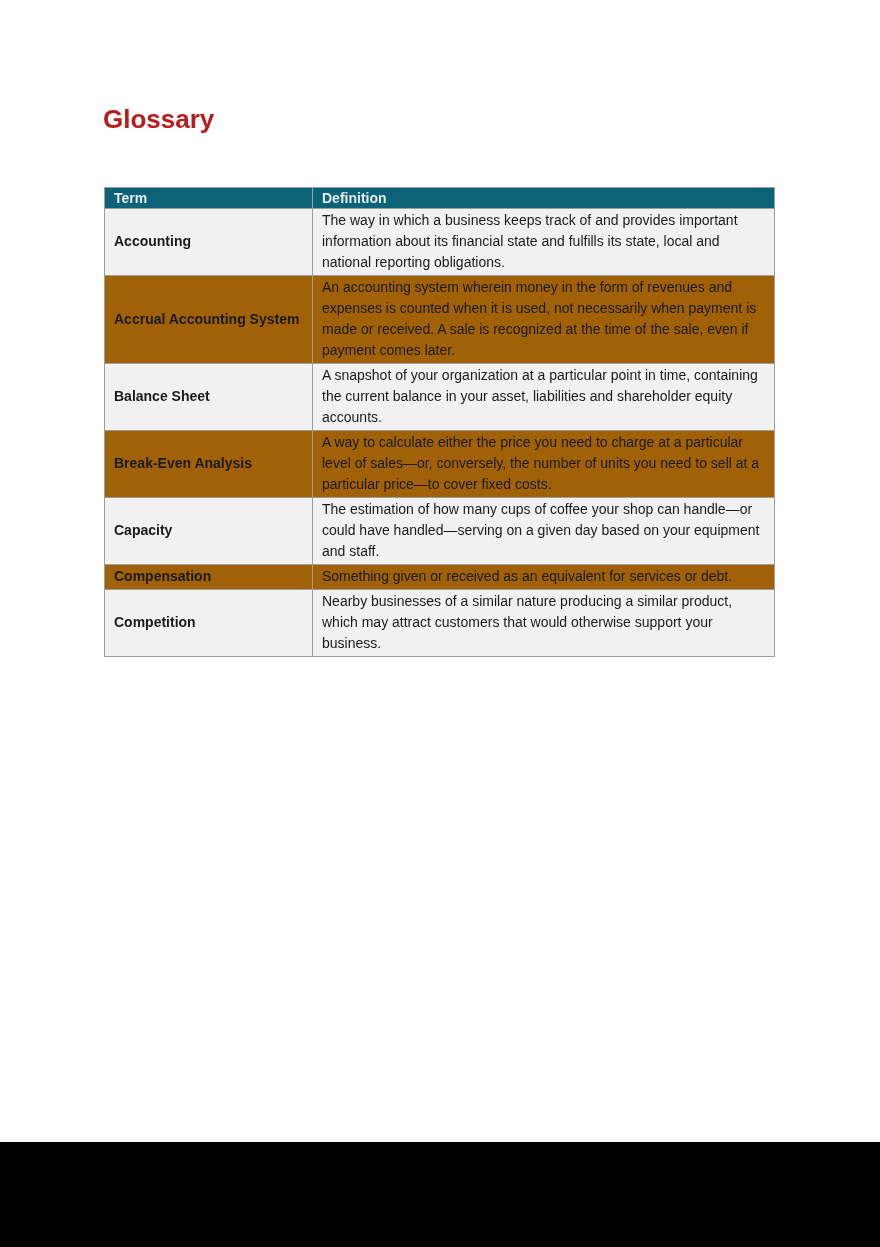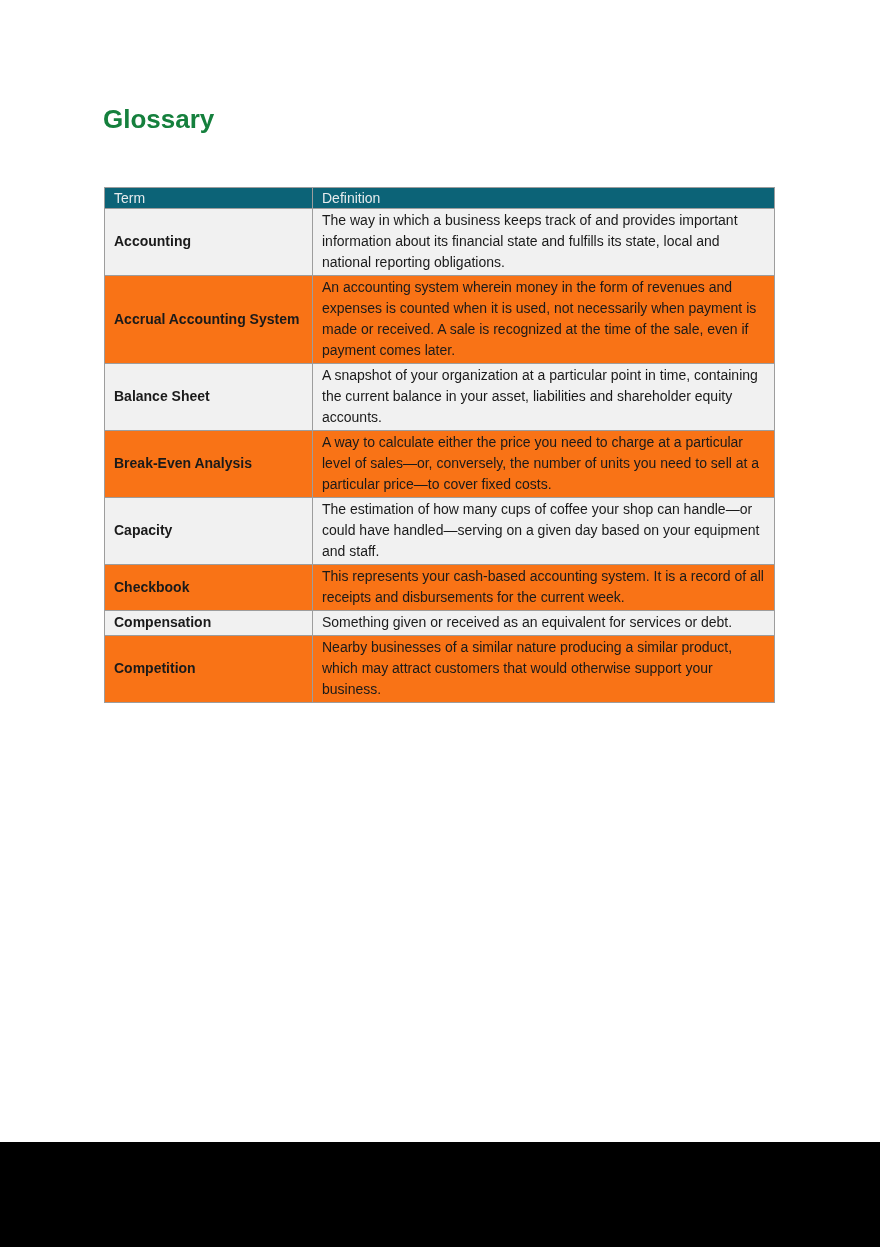--- a/index.html
+++ b/index.html
@@ -18,49 +18,49 @@
     height: 1247px;
     background: #ffffff;
   }
   .page-title {
     position: absolute;
     left: 103px;
     top: 104px;
     margin: 0;
     font-size: 26px;
     font-weight: bold;
-    color: #15803d;
+    color: #b91c1c;
     letter-spacing: 0px;
   }
   table.glossary {
     position: absolute;
     left: 104px;
     top: 187px;
     width: 671px;
     border-collapse: collapse;
     table-layout: fixed;
     font-size: 14px;
     color: #1a1a1a;
   }
   table.glossary th {
     background: #0c6377;
     color: #e6ebed;
     text-align: left;
-    font-weight: normal;
+    font-weight: bold;
     font-size: 14px;
     padding: 2px 9px;
     border: 1px solid #9d9d9d;
     border-bottom: 1px solid #9d9d9d;
   }
   table.glossary th.col-term { width: 189px; }
   table.glossary td {
     border: 1px solid #9d9d9d;
     padding: 1px 9px 2px 9px;
     line-height: 21px;
-    background: #f97316;
+    background: #a16207;
   }
   table.glossary tbody tr:nth-child(odd) td {
     background: #f1f1f1;
   }
   td.term {
     font-weight: bold;
     vertical-align: middle;
     margin-top: 28px;
   }
   td.def {
@@ -104,24 +104,20 @@
         </tr>
         <tr>
           <td class="term">Break-Even Analysis</td>
           <td class="def">A way to calculate either the price you need to charge at a particular level of sales—or, conversely, the number of units you need to sell at a particular price—to cover fixed costs.</td>
         </tr>
         <tr>
           <td class="term">Capacity</td>
           <td class="def">The estimation of how many cups of coffee your shop can handle—or could have handled—serving on a given day based on your equipment and staff.</td>
         </tr>
         <tr>
-          <td class="term">Checkbook</td>
-          <td class="def">This represents your cash-based accounting system. It is a record of all receipts and disbursements for the current week.</td>
-        </tr>
-        <tr>
           <td class="term">Compensation</td>
           <td class="def">Something given or received as an equivalent for services or debt.</td>
         </tr>
         <tr>
           <td class="term">Competition</td>
           <td class="def">Nearby businesses of a similar nature producing a similar product, which may attract customers that would otherwise support your business.</td>
         </tr>
       </tbody>
   </table>
 

